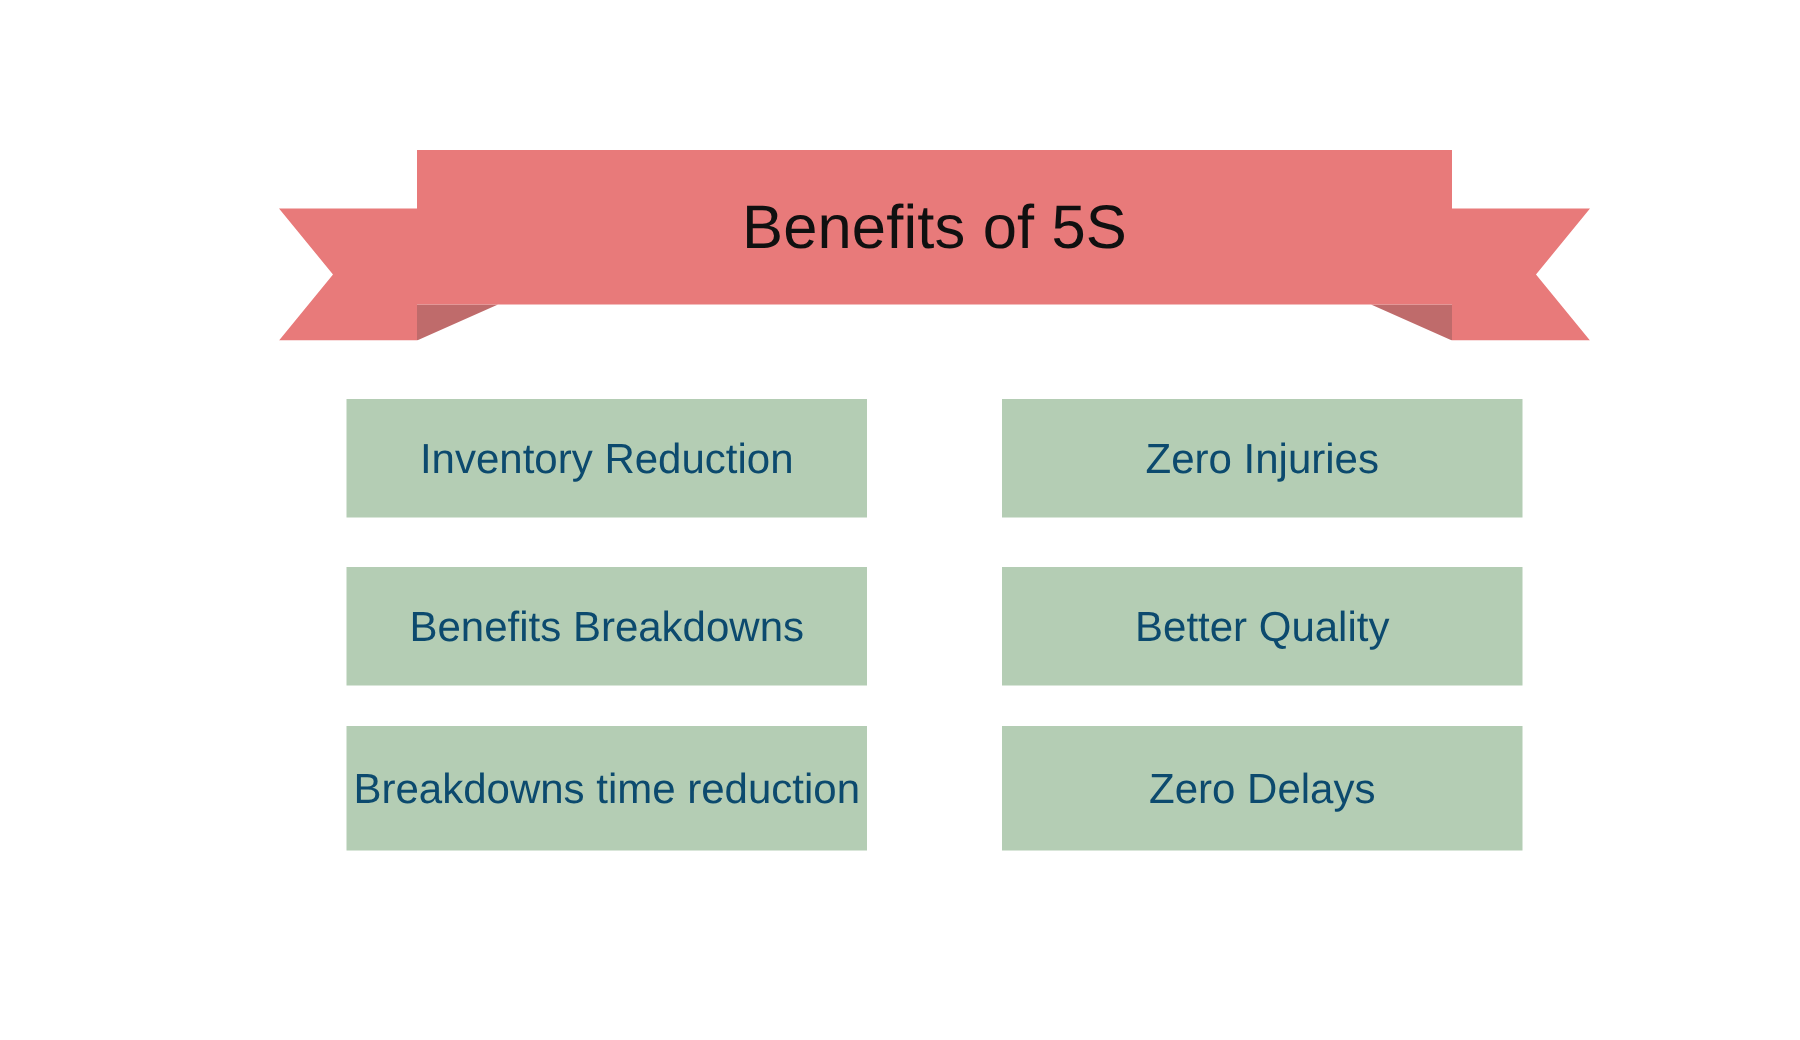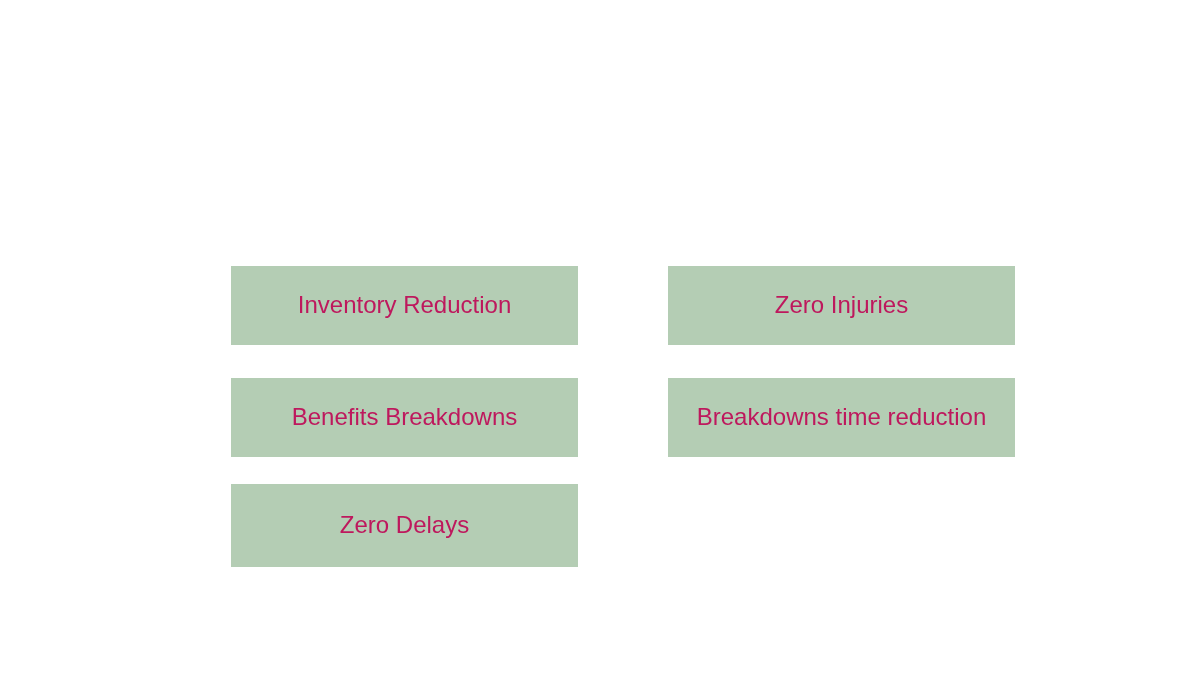--- a/index.html
+++ b/index.html
@@ -79,47 +79,65 @@
     background: #b4cdb4;
     display: flex;
     align-items: center;
     justify-content: center;
     text-align: center;
     box-sizing: border-box;
     padding: 0 10px;
   }
   .benefit-label {
     font-family: "Liberation Sans", sans-serif;
-    font-size: 24px;
+    font-size: 28px;
     font-weight: 300;
-    color: #be185d;
+    color: #0c4a6e;
     line-height: 1.2;
     white-space: nowrap;
   }
 </style>
 </head>
 <body>
 
 <div id="slide">
 
+  <div id="ribbon">
+    <svg id="ribbon-svg" viewBox="0 0 874 127">
+
+      <polygon points="0,39 92,39 92,127 0,127 36,83" fill="#e87a7a"></polygon>
+
+      <polygon points="874,39 782,39 782,127 874,127 838,83" fill="#e87a7a"></polygon>
+
+      <polygon points="92,103 146,103 92,127" fill="#bf6b6b"></polygon>
+
+      <polygon points="782,103 728,103 782,127" fill="#bf6b6b"></polygon>
+
+      <rect x="92" y="0" width="690" height="103" fill="#e87a7a"></rect>
+    </svg>
+    <div id="ribbon-title">Benefits of 5S</div>
+  </div>
 
   <div id="benefits">
 
     <div class="benefit-box">
       <span class="benefit-label">Inventory Reduction</span>
     </div>
 
     <div class="benefit-box">
       <span class="benefit-label">Zero Injuries</span>
     </div>
 
     <div class="benefit-box">
       <span class="benefit-label">Benefits Breakdowns</span>
     </div>
 
+    <div class="benefit-box">
+      <span class="benefit-label">Better Quality</span>
+    </div>
 
     <div class="benefit-box">
       <span class="benefit-label">Breakdowns time reduction</span>
     </div>
 
     <div class="benefit-box">
       <span class="benefit-label">Zero Delays</span>
     </div>
 
   </div>

